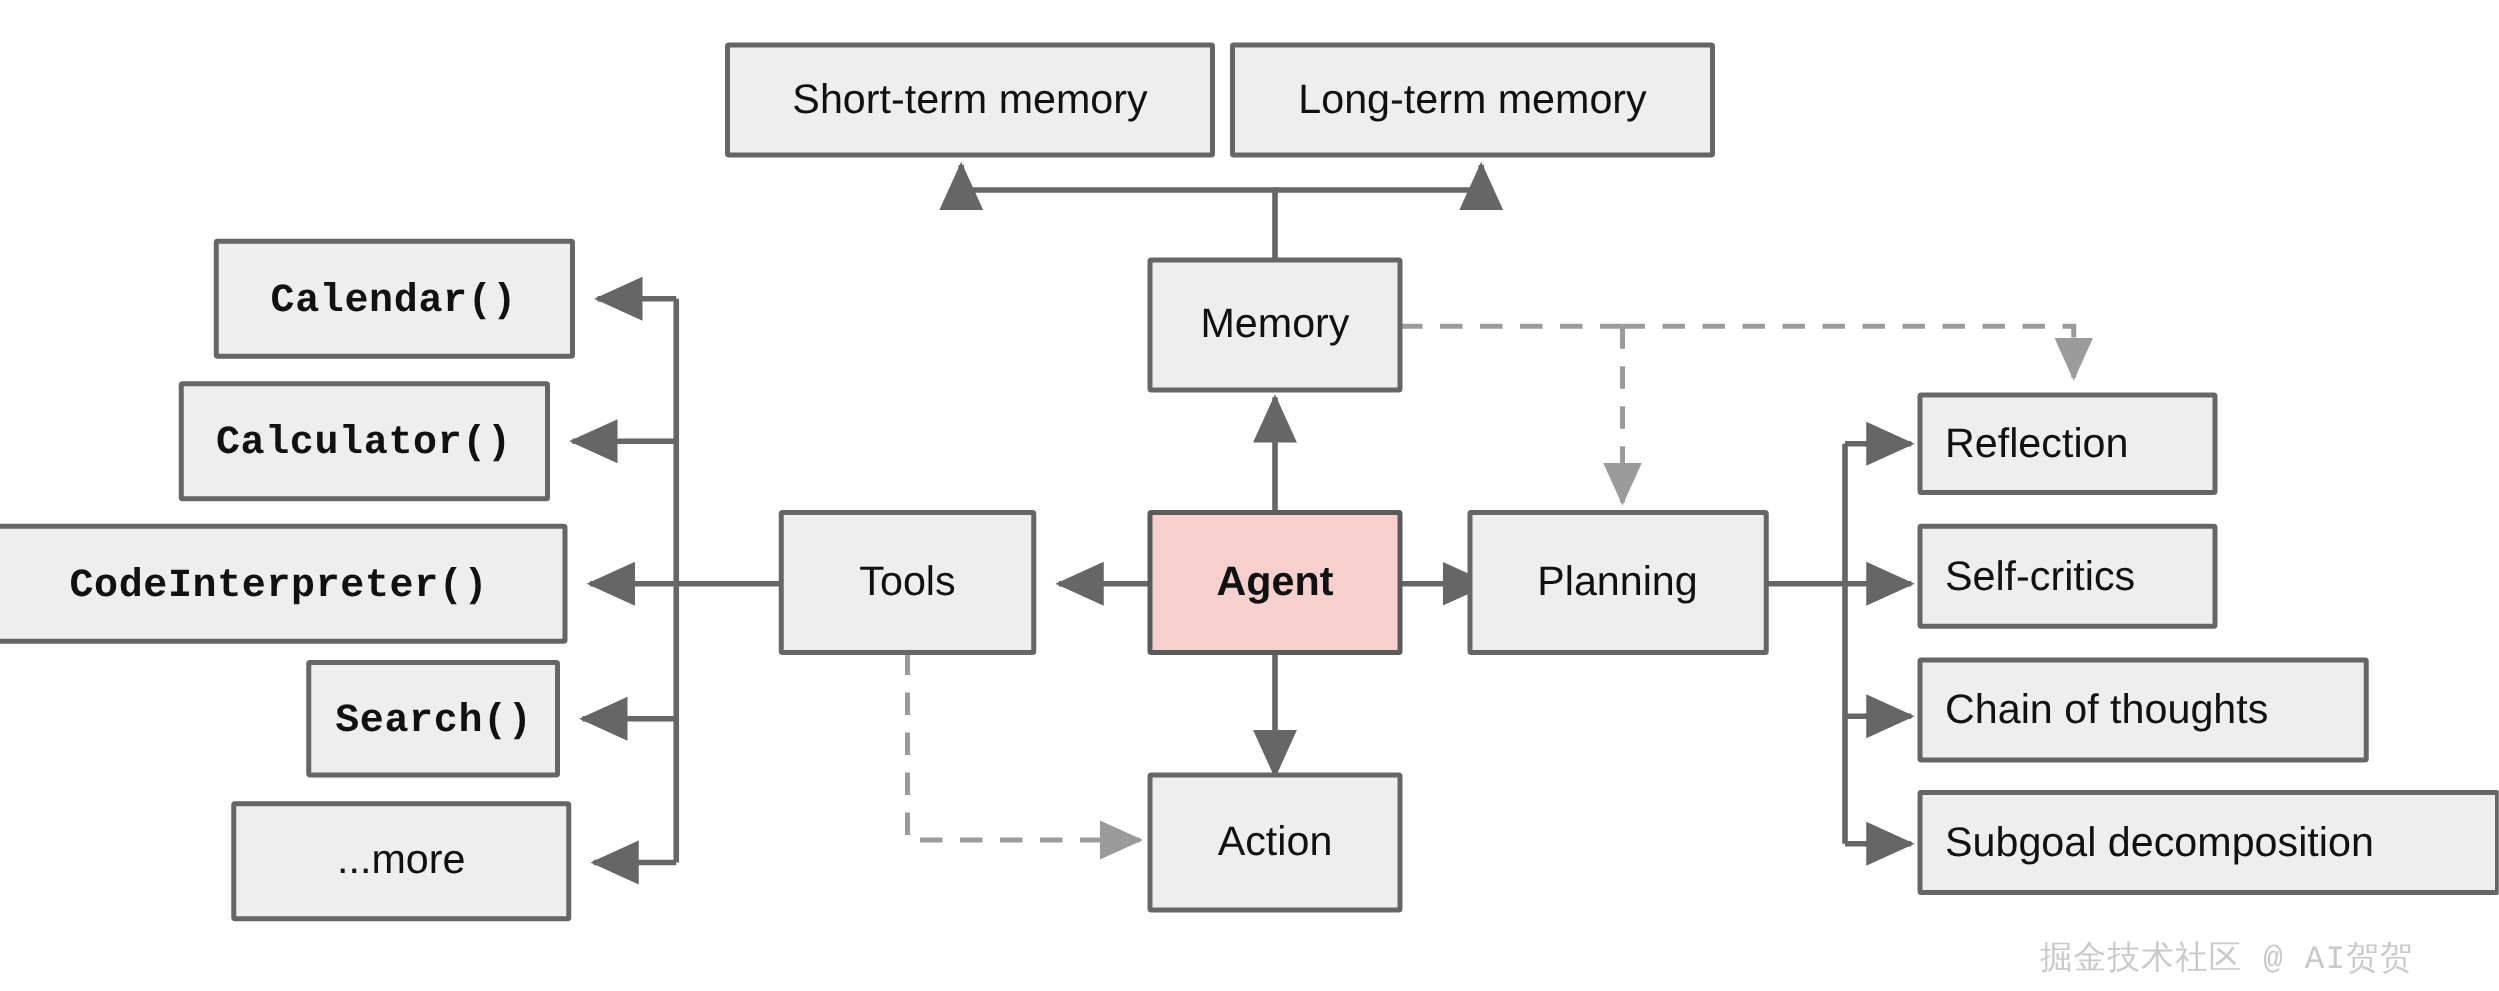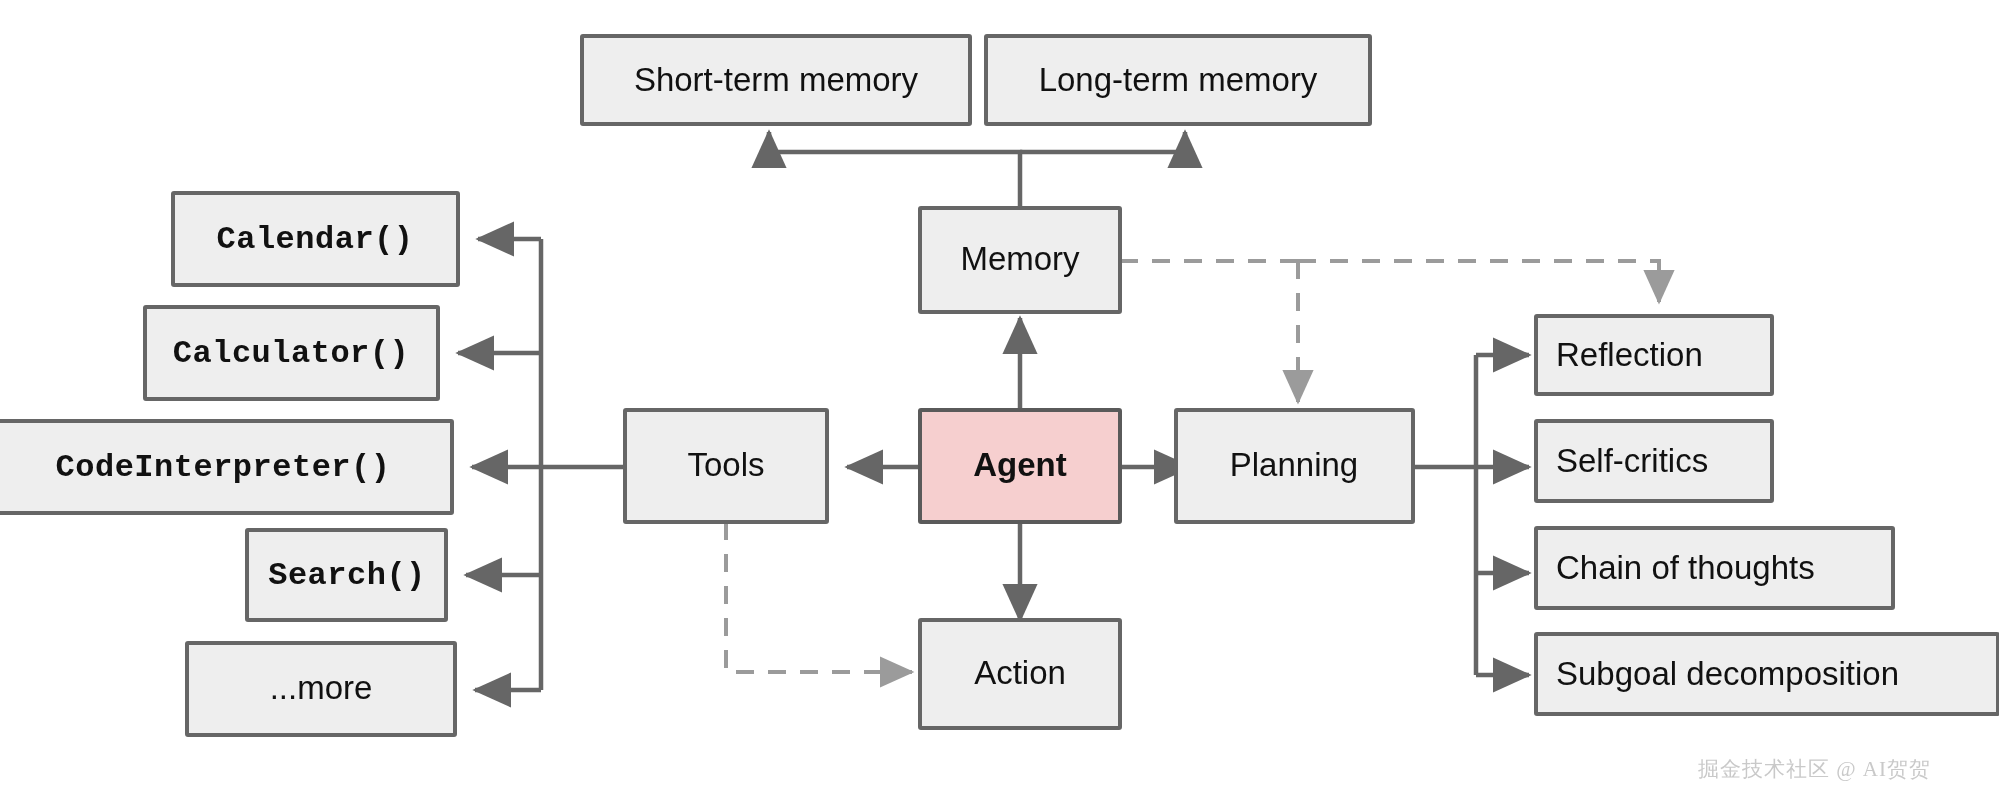--- a/index.html
+++ b/index.html
@@ -64,22 +64,22 @@
   }
   .edge.dashed {
     stroke: #9b9b9b;
     stroke-width: 4;
     stroke-dasharray: 18 14;
   }
   .watermark {
     position: absolute;
     right: 18px;
     bottom: 10px;
-    font-family: Liberation Serif, serif;
-    font-size: 21px;
+    font-family: Liberation Mono, monospace;
+    font-size: 26px;
     color: #c9c9c9;
     letter-spacing: 1px;
     white-space: nowrap;
     user-select: none;
   }
 </style>
 </head>
 <body>
 
 <div id="diagram-root">

